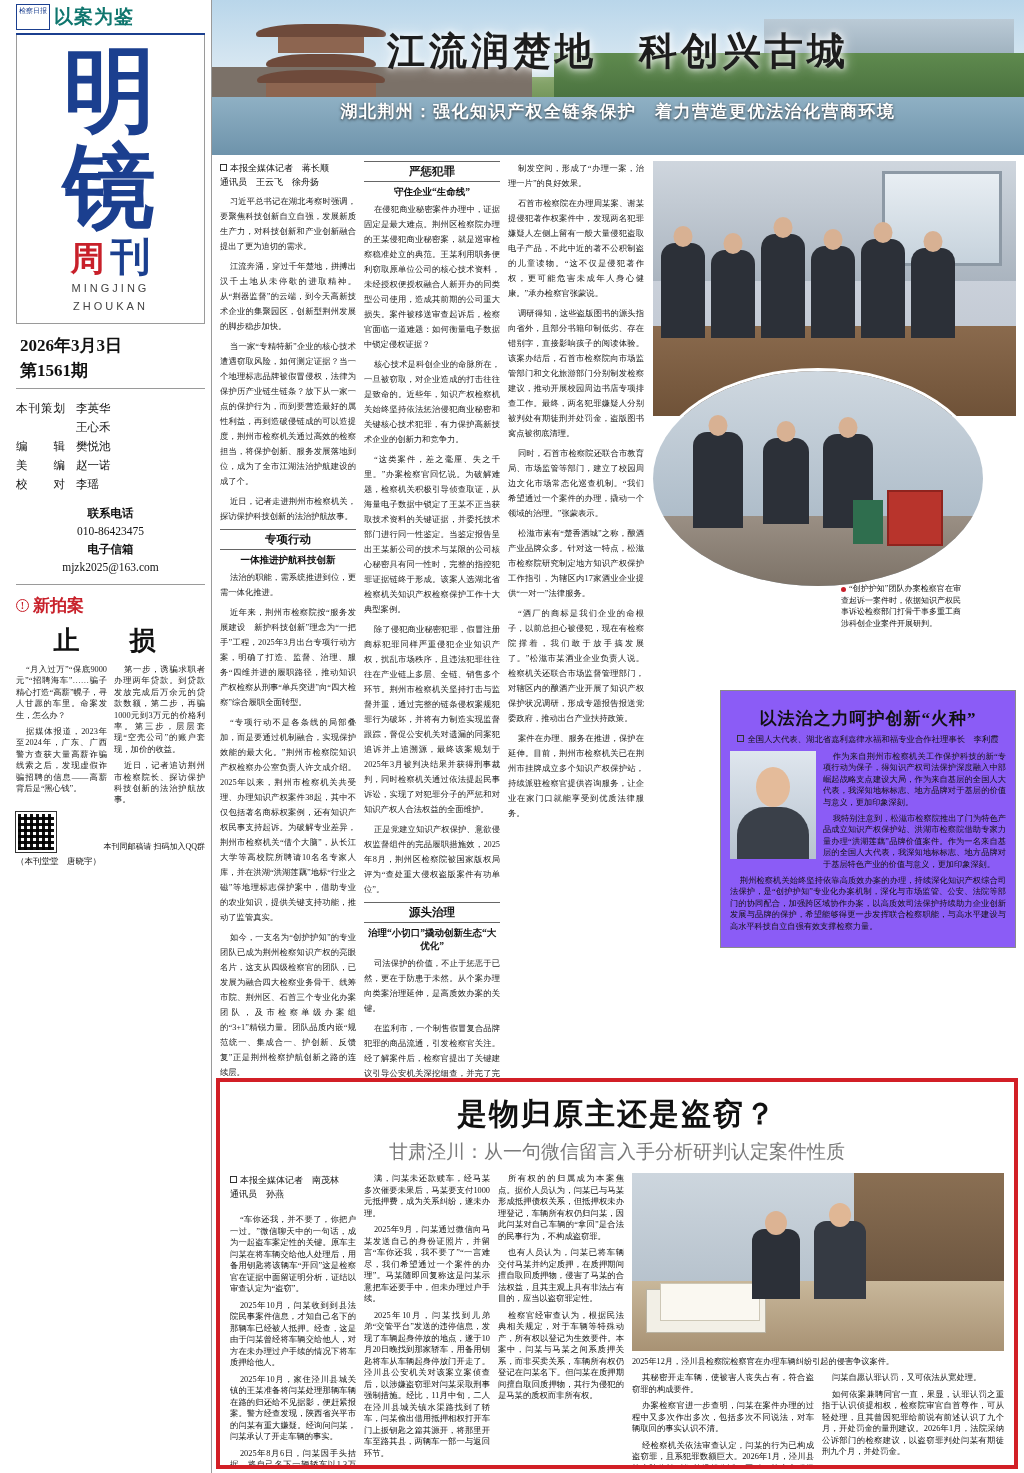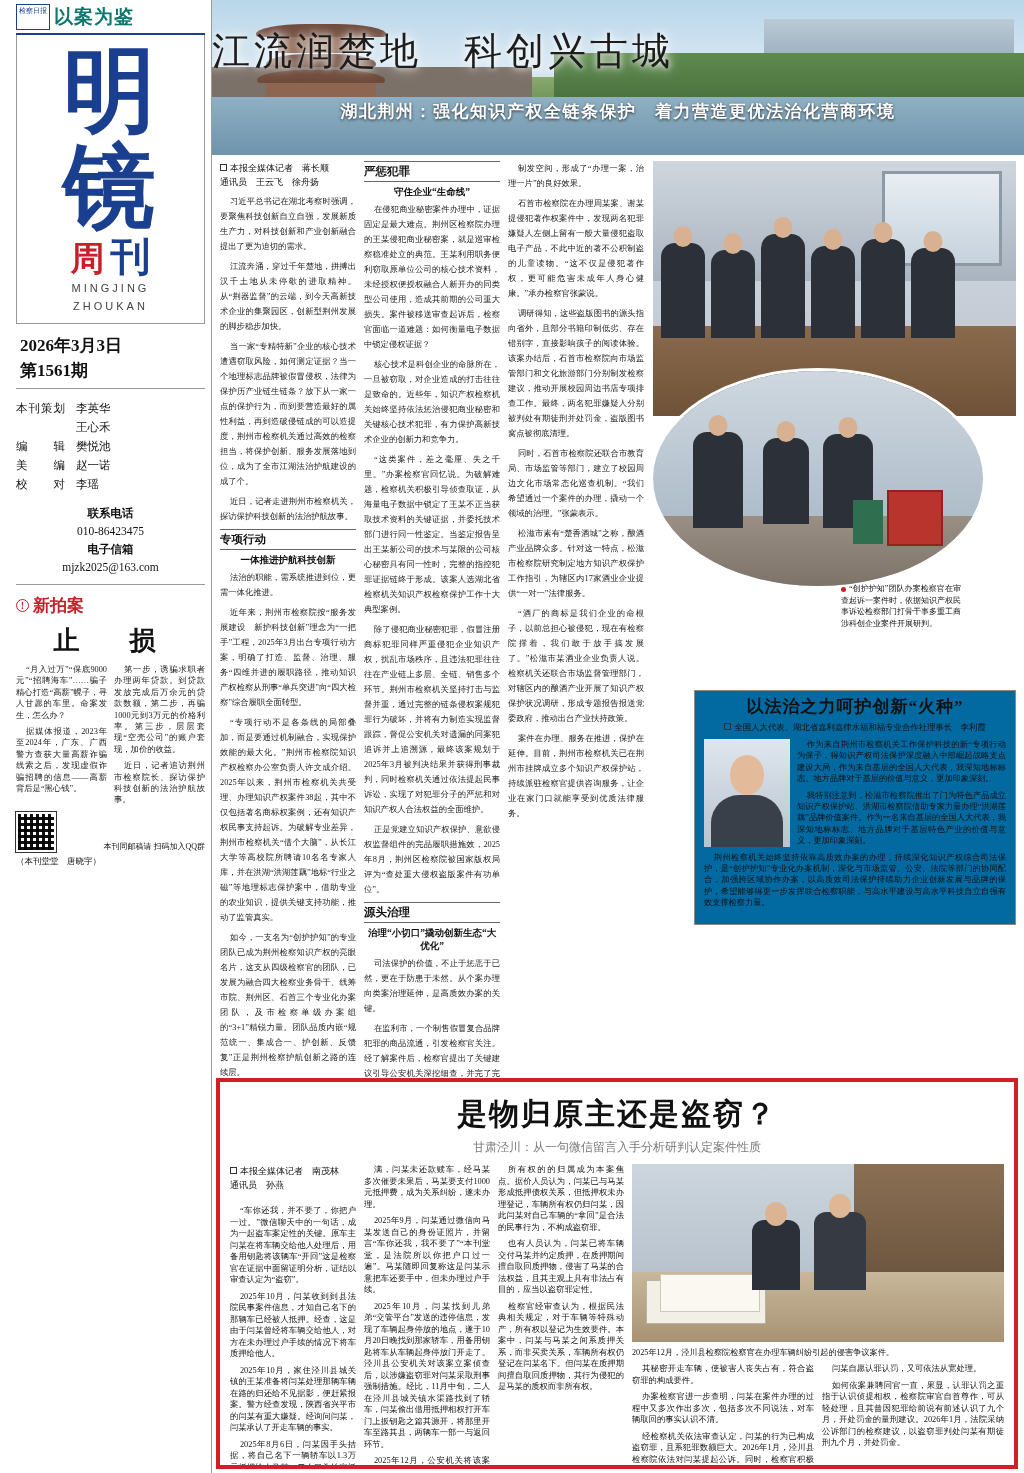--- a/index.html
+++ b/index.html
@@ -190,22 +190,23 @@
   }
   .hero-tower .roof2 { bottom: 30px; width: 110px; left: 10px; }
   .hero-tower .roof3 { bottom: 14px; width: 128px; left: 1px; }
   .hero-tower .body1 { position:absolute; bottom: 44px; left: 22px; width: 86px; height: 16px; background: #8d6550; }
   .hero-tower .body2 { position:absolute; bottom: 0px; left: 10px; width: 110px; height: 16px; background: #8d6550; }
   .hero-wall { position:absolute; left:0; bottom:58px; width: 320px; height: 30px; background: #7b7168; }
   .hero-trees { position:absolute; right:0; bottom:58px; width: 470px; height: 44px; background: linear-gradient(#5f8a4e, #4b7340); }
   .hero-bldg { position:absolute; right: 10px; bottom: 96px; width: 250px; height: 40px; background: linear-gradient(#b9c7d2,#93a6b4); opacity:.85; }
   .hero-title {
     position: absolute; left: 0; right: 0; top: 26px;
+    text-align: center;
     font-size: 38px;
-    font-weight: normal;
+    font-weight: bold;
     color: #1d1d1d;
     letter-spacing: 4px;
     text-shadow: 0 0 6px rgba(255,255,255,.95), 0 0 14px rgba(255,255,255,.9);
   }
   .hero-sub {
     position: absolute; left: 0; right: 0; top: 100px;
     text-align: center;
     font-size: 17px;
     font-weight: bold;
     color: #ffffff;
@@ -224,20 +225,21 @@
     color: #1a1a1a;
   }
   .tcol .body p { margin: 0 0 5px 0; text-indent: 1.2em; }
   .reporter {
     font-size: 9px;
     line-height: 14px;
     margin-bottom: 5px;
   }
   .reporter .sq { display:inline-block; width:7px; height:7px; border:1px solid #333; margin-right:3px; }
   .sec-head-box {
+    text-align: center;
     font-size: 11.5px;
     font-weight: bold;
     border-top: 1px solid #666;
     border-bottom: 1px solid #666;
     padding: 2px 0;
     margin: 4px 0 4px;
   }
   .sec-sub {
     text-align: center;
     font-size: 9.5px;
@@ -277,24 +279,24 @@
     color: #111;
     text-align: justify;
   }
   .cap-dot { display:inline-block; width:5px; height:5px; border-radius:50%; background:#c8202a; margin-right: 3px; vertical-align: middle;}
 
   
   .commentary {
     position: absolute;
     right: 8px;
     top: 690px;
-    width: 322px;
+    width: 296px;
     border: 1px solid #8a8a8a;
-    background: #0369a1;
-    padding: 4px 9px 10px;
+    background: #8b5cf6;
+    padding: 16px 9px 10px;
   }
   .commentary h3 {
     margin: 0 0 4px;
     font-size: 17px;
     font-weight: bold;
     text-align: center;
     letter-spacing: 1px;
   }
   .commentary .who {
     font-size: 8.4px;
@@ -329,21 +331,21 @@
   }
   .bb-title {
     text-align: center;
     font-size: 30px;
     font-weight: bold;
     letter-spacing: 2px;
     margin: 4px 0 4px;
   }
   .bb-sub {
     text-align: center;
-    font-size: 12px;
+    font-size: 19px;
     color: #7a7a7a;
     margin-bottom: 8px;
   }
   .bb-grid { display: flex; gap: 8px; }
   .bb-col { width: 126px; flex: 0 0 126px; font-size: 8.3px; line-height: 11.5px; text-align: justify; }
   .bb-col p { margin: 0 0 5px; text-indent: 1.2em; }
   .bb-right { flex: 1; position: relative; }
   .bb-photo {
     width: 100%;
     height: 178px;
@@ -608,21 +610,21 @@
           </div>
         </div>
         <p>“车你还我，并不要了，你把户一过。”微信聊天中的一句话，成为一起盗车案定性的关键。原车主闫某在将车辆交给他人处理后，用备用钥匙将该辆车“开回”这是检察官在证据中面留证明分析，证结以审查认定为“盗窃”。</p>
         <p>2025年10月，闫某收到到县法院民事案件信息，才知自己名下的那辆车已经被人抵押。经查，这是由于闫某曾经将车辆交给他人，对方在未办理过户手续的情况下将车质押给他人。</p>
         <p>2025年10月，家住泾川县城关镇的王某准备将闫某处理那辆车辆在路的归还给不见据影，便赶紧报案。警方经查发现，陕西省兴平市的闫某有重大嫌疑。经询问闫某，闫某承认了开走车辆的事实。</p>
         <p>2025年8月6日，闫某因手头拮据，将自己名下一辆轿车以1.3万元抵押给人马某，二人口头约定抵押期限一个月，到期后还款1.4万元（含1000元停车费）赎车。约定到</p>
       </div>
 
       <div class="bb-col">
         <p>满，闫某未还款赎车，经马某多次催要未果后，马某要支付1000元抵押费，成为关系纠纷，遂未办理。</p>
-        <p>2025年9月，闫某通过微信向马某发送自己的身份证照片，并留言“车你还我，我不要了”“本刊堂堂，是法院所以你把户口过一遍”。马某随即回复称这是闫某示意把车还要手中，但未办理过户手续。</p>
+        <p>2025年9月，闫某通过微信向马某发送自己的身份证照片，并留言“车你还我，我不要了”“一言难尽，我们希望通过一个案件的办理”。马某随即回复称这是闫某示意把车还要手中，但未办理过户手续。</p>
         <p>2025年10月，闫某找到儿弟弟“交管平台”发送的违停信息，发现了车辆起身停放的地点，遂于10月20日晚找到那家轿车，用备用钥匙将车从车辆起身停放门开走了。泾川县公安机关对该案立案侦查后，以涉嫌盗窃罪对闫某采取刑事强制措施。经比，11月中旬，二人在泾川县城关镇水渠路找到了轿车，闫某偷出借用抵押相权打开车门上扳钥匙之篇其源开，将那里开车至路其县，两辆车一部一与返回环节。</p>
         <p>2025年12月，公安机关将该案移送至泾川县检察院审查起诉。车辆</p>
       </div>
 
       <div class="bb-col">
         <p>所有权的的归属成为本案焦点。据价人员认为，闫某已与马某形成抵押债权关系，但抵押权未办理登记，车辆所有权仍归闫某，因此闫某对自己车辆的“拿回”是合法的民事行为，不构成盗窃罪。</p>
         <p>也有人员认为，闫某已将车辆交付马某并约定质押，在质押期间擅自取回质押物，侵害了马某的合法权益，且其主观上具有非法占有目的，应当以盗窃罪定性。</p>
         <p>检察官经审查认为，根据民法典相关规定，对于车辆等特殊动产，所有权以登记为生效要件。本案中，闫某与马某之间系质押关系，而非买卖关系，车辆所有权仍登记在闫某名下。但闫某在质押期间擅自取回质押物，其行为侵犯的是马某的质权而非所有权。</p>
       </div>
 

